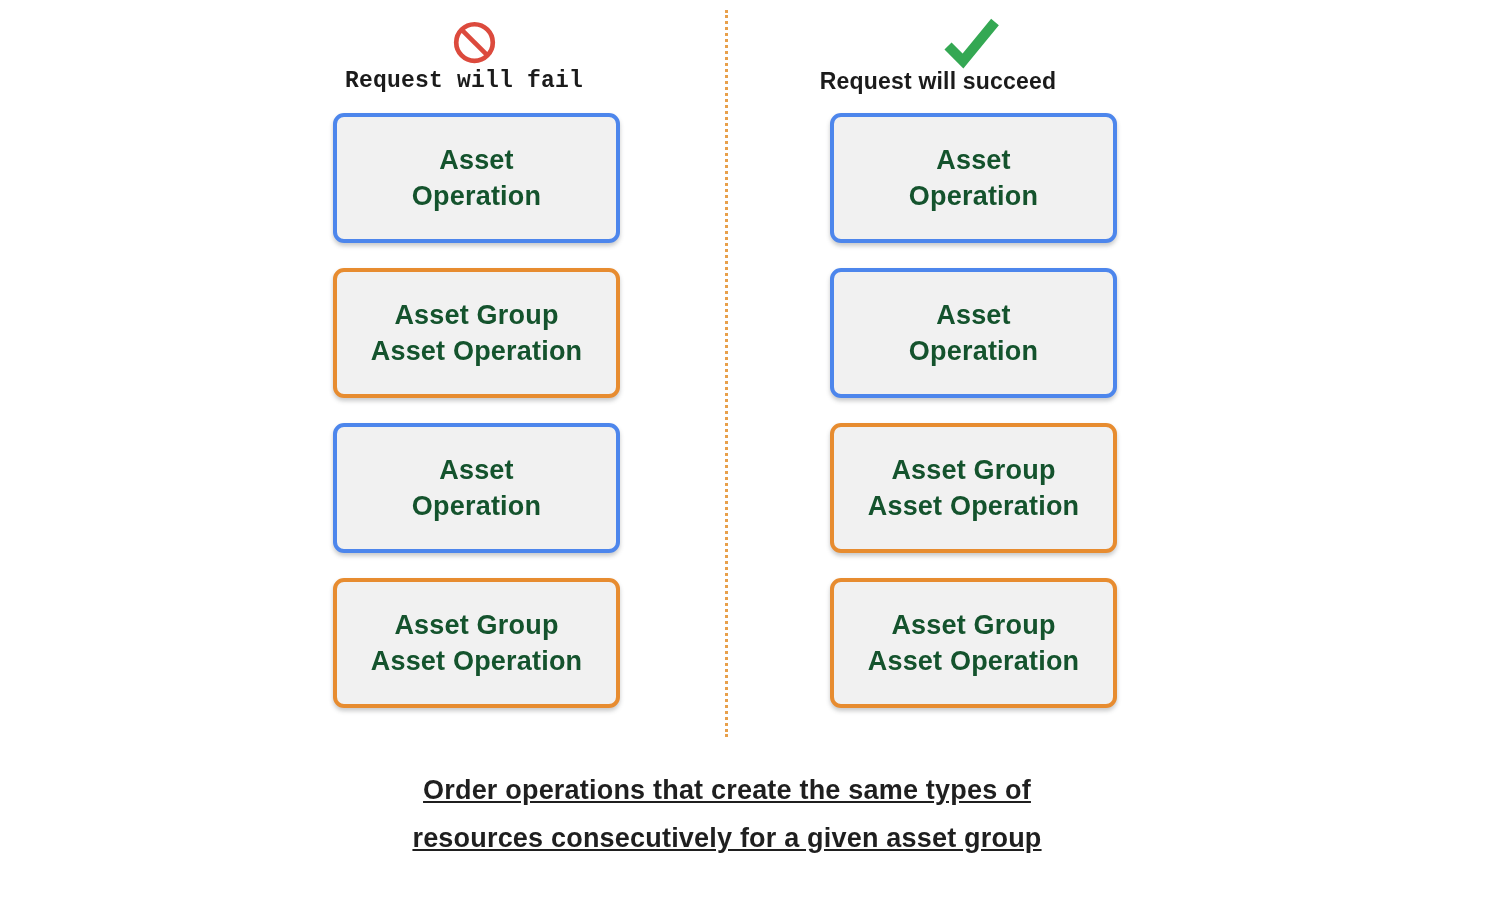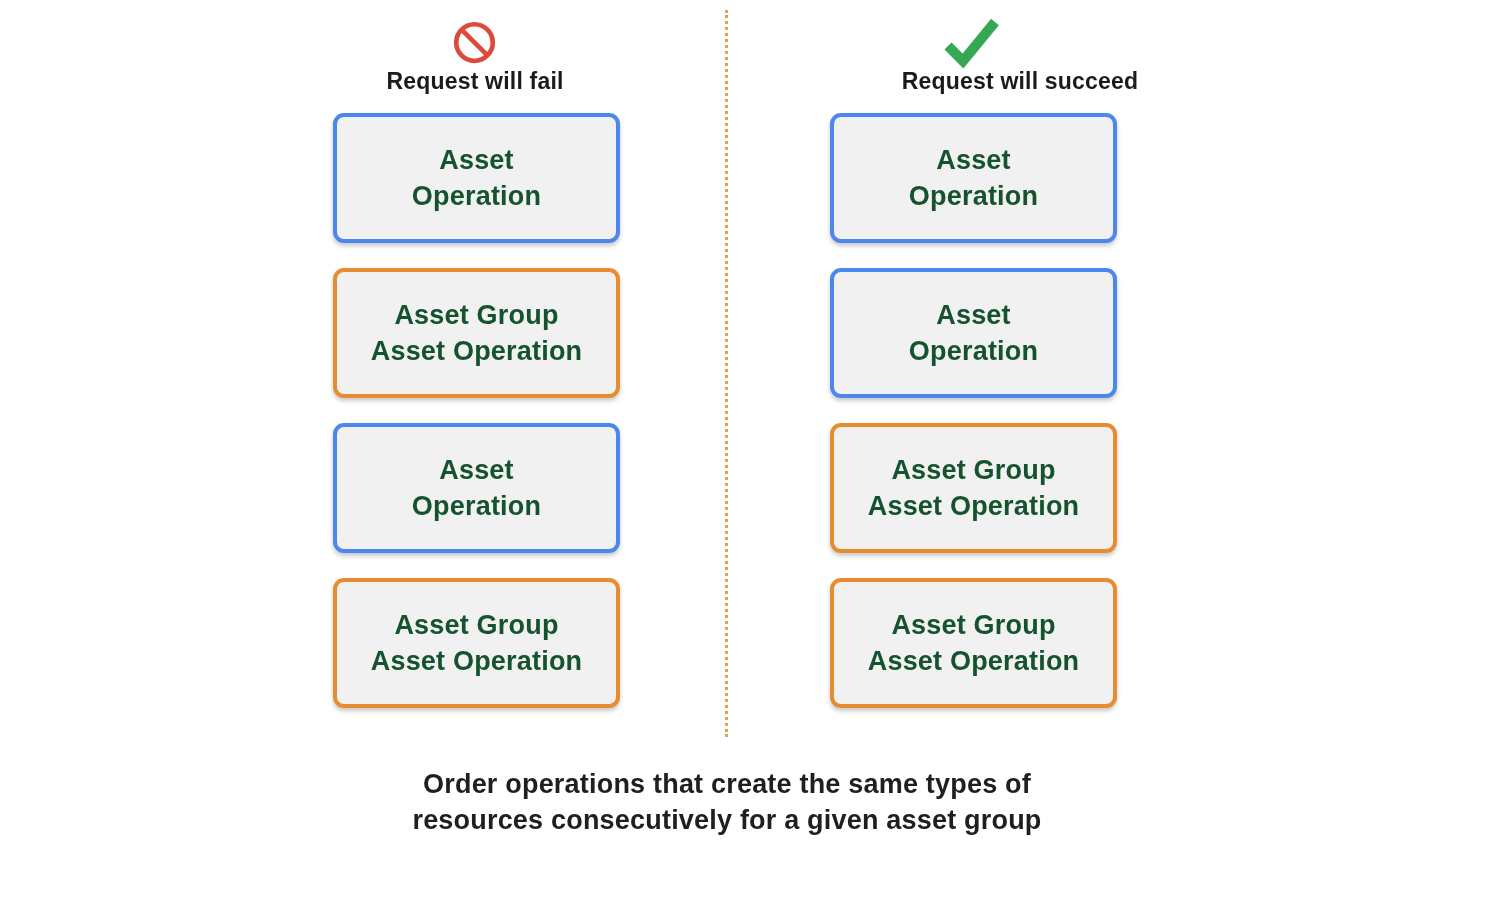--- a/index.html
+++ b/index.html
@@ -30,22 +30,22 @@
   .column-title {
     position: absolute;
     top: 68px;
     width: 300px;
     text-align: center;
     font-size: 23px;
     font-weight: 700;
     color: #1b1b1b;
     letter-spacing: 0.2px;
   }
-  .title-fail    { left: 325px; }
-  .title-succeed { left: 870px; }
+  .title-fail    { left: 314px; font-family: Liberation Mono, monospace; }
+  .title-succeed { left: 788px; }
 
   
   .flow-box {
     position: absolute;
     width: 279px;   
     height: 122px;
     background: #f1f1f1;
     border: 4px solid #888888; 
     border-radius: 11px;
     box-shadow: 0 3px 4px rgba(60, 64, 67, 0.28);
@@ -80,25 +80,26 @@
   }
 
   
   .caption {
     position: absolute;
     left: 352px;
     top: 766px;
     width: 750px;
     text-align: center;
     font-size: 27px;
-    line-height: 36px;
+    line-height: 48px;
     font-weight: 700;
     color: #1f1f1f;
     white-space: pre-line;
     letter-spacing: 0.2px;
+    text-decoration: underline;
   }
 </style>
 </head>
 <body>
 
 <div class="canvas">
 
   <div class="header-icon icon-prohibition" data-bind-style="color:diagram.colors.fail_icon_red" style="color: rgb(220, 74, 61);">
     <svg width="45" height="45" viewBox="0 0 48 48" fill="none" stroke="currentColor">
       <circle cx="24" cy="24" r="19.5" stroke-width="5"></circle>

